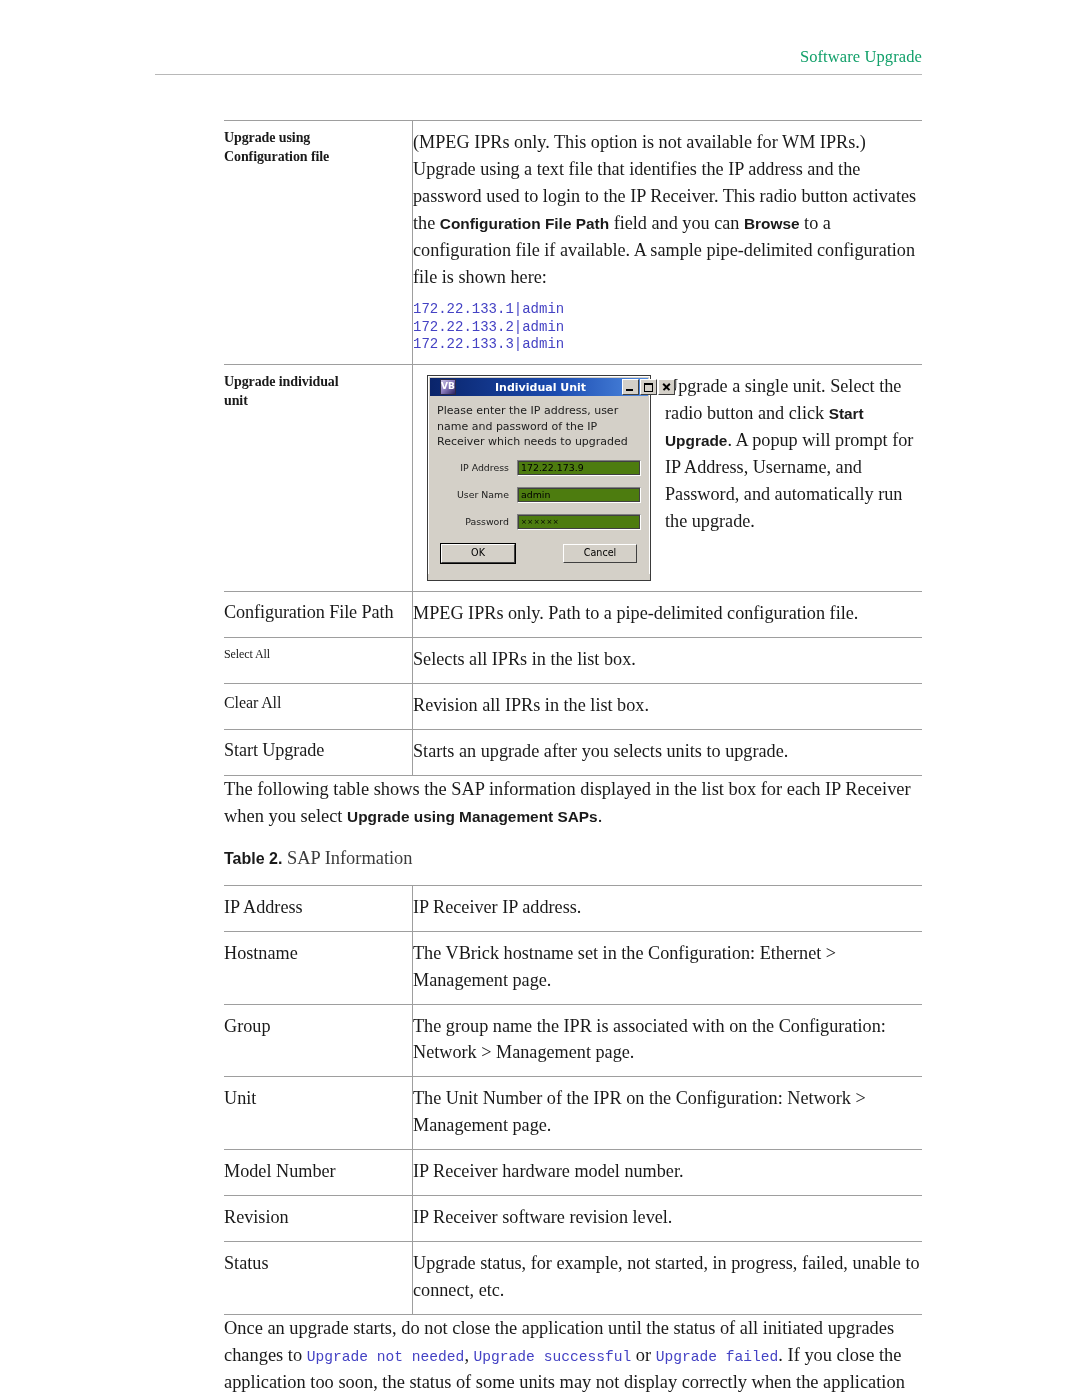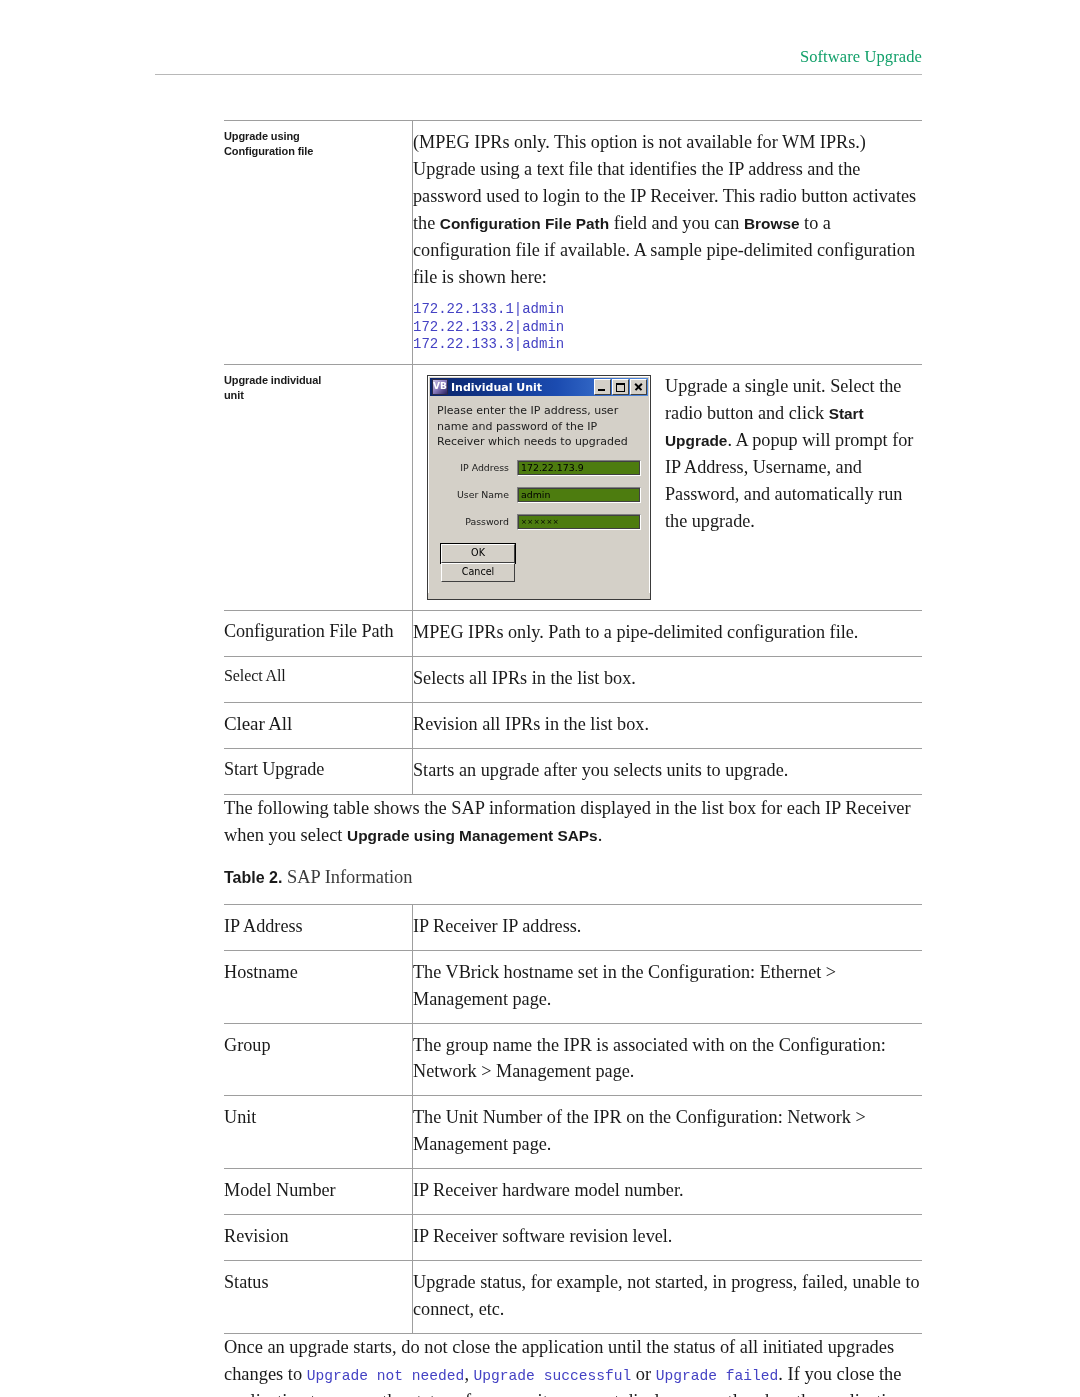--- a/index.html
+++ b/index.html
@@ -70,23 +70,23 @@
     width: 188px;
     padding-right: 14px;
   }
   td.col-right {
     padding-left: 14px;
     border-left: 1.3px solid #9e9e9e;
   }
 
   
   .t1 td.col-left {
-    font-family: Liberation Sans, sans-serif;
+    font-family: Liberation Serif, serif;
     font-weight: bold;
-    font-size: 11px;
+    font-size: 14px;
     line-height: 1.35;
     letter-spacing: -.1px;
   }
   .t1 td.col-right,
   .t2 td {
     font-family: "Liberation Serif", serif;
     font-size: 18.2px;
     line-height: 1.48;
   }
   .t2 td.col-left {
@@ -163,22 +163,23 @@
   }
   .dlg-outer {
     position: relative;
     width: 224px;
   }
   .dlg-titlebar {
     height: 18px;
     display: flex;
     align-items: center;
     background: linear-gradient(to right, #0a246a 0%, #1b4bb0 58%, #4f8ae0 100%);
-    padding: 0 1px 0 2px;
+    padding: 0 1px 0 10px;
     margin: 2px 2px 0 2px;
+    gap: 36px;
   }
   .dlg-icon {
     width: 14px;
     height: 14px;
     margin-right: 3px;
     flex: 0 0 auto;
     background: linear-gradient(135deg,#c9c2e0 0%, #8e7fc0 45%, #2a2160 100%);
     border: 1px solid #2a2a4a;
     position: relative;
     overflow: hidden;
@@ -274,21 +275,20 @@
     white-space: nowrap;
   }
   .dlg-input.pw {
     font-size: 7px;
     letter-spacing: .5px;
   }
   .dlg-actions {
     display: flex;
     justify-content: space-between;
     margin: 14px 4px 2px 4px;
-    flex-direction: column;
   }
   .dlg-btn {
     width: 72px;
     height: 17px;
     background: #d4d0c8;
     border: 1px solid;
     border-color: #ffffff #404040 #404040 #ffffff;
     font-family: "DejaVu Sans", sans-serif;
     font-size: 9.6px;
     color: #000;
@@ -389,26 +389,26 @@
             </div>
           </td>
         </tr>
 
         <tr>
           <td class="col-left" style="font-family:'Liberation Serif',serif; font-weight:normal; font-size:18.2px;">Configuration File Path</td>
           <td class="col-right">MPEG IPRs only. Path to a pipe-delimited configuration file.</td>
         </tr>
 
         <tr>
-          <td class="col-left" style="font-family:'Liberation Serif',serif; font-weight:normal; font-size:16px;">Select All</td>
+          <td class="col-left" style="font-family:'Liberation Serif',serif; font-weight:normal; font-size:12px;">Select All</td>
           <td class="col-right">Selects all IPRs in the list box.</td>
         </tr>
 
         <tr>
-          <td class="col-left" style="font-family:'Liberation Serif',serif; font-weight:normal; font-size:19px;">Clear All</td>
+          <td class="col-left" style="font-family:'Liberation Serif',serif; font-weight:normal; font-size:16px;">Clear All</td>
           <td class="col-right">Revision all IPRs in the list box.</td>
         </tr>
 
         <tr>
           <td class="col-left" style="font-family:'Liberation Serif',serif; font-weight:normal; font-size:18.2px;">Start Upgrade</td>
           <td class="col-right">Starts an upgrade after you selects units to upgrade.</td>
         </tr>
       </tbody>
     </table>
 

